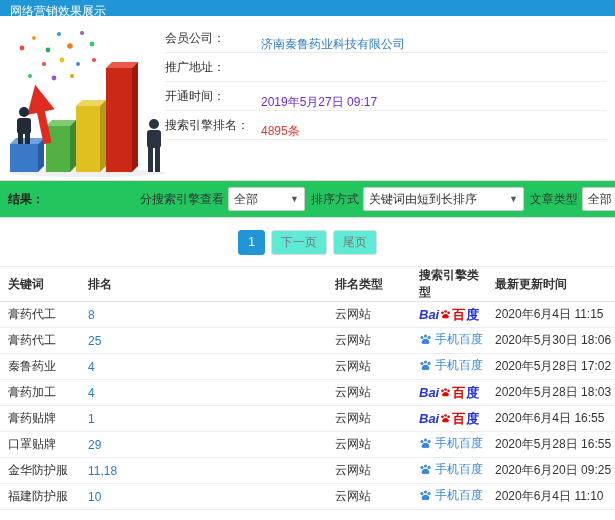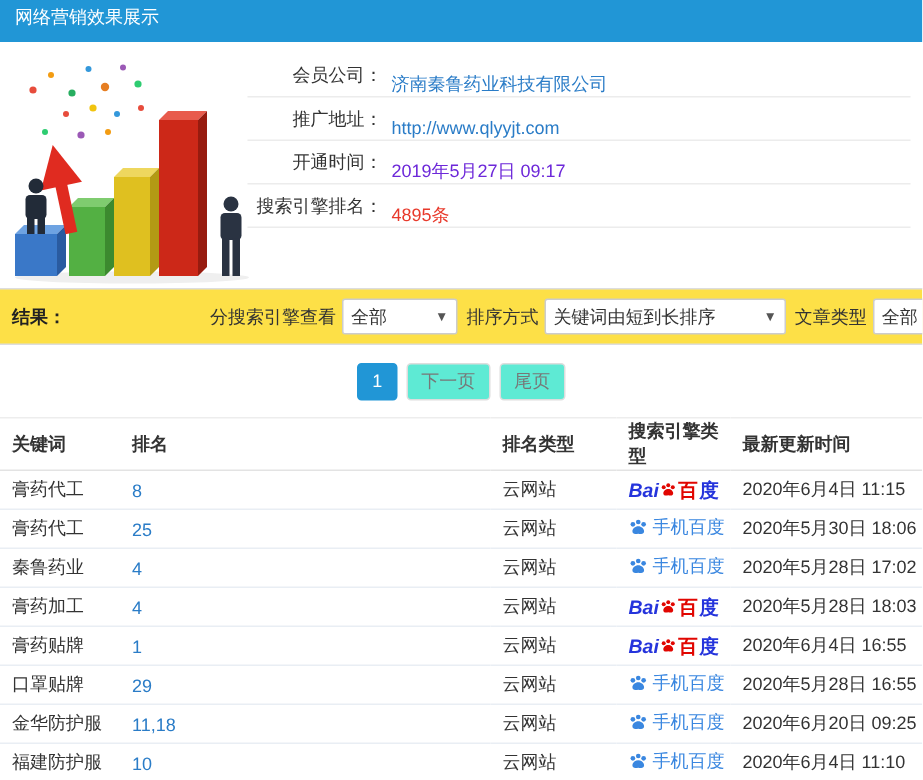--- a/index.html
+++ b/index.html
@@ -9,35 +9,35 @@
   *{box-sizing:border-box; margin:0; padding:0;}
   html,body{background:#fff;}
   body{
     width:615px; height:520px; overflow:hidden;
     font-family:"Liberation Sans","DejaVu Sans",sans-serif;
     font-size:12px; color:#333;
   }
   .page{width:615px; height:520px; overflow:hidden; background:#fff;}
 
   
-  .titlebar{height:28px; line-height:22px; background:var(--accent); color:#fff; padding:0 10px;}
+  .titlebar{height:16px; line-height:22px; background:var(--accent); color:#fff; padding:0 10px;}
 
   
   .top-section{position:relative; height:164px; background:#fff;}
   .illus{position:absolute; left:2px; top:6px; width:172px; height:156px;}
   .info-table{position:absolute; left:165px; right:8px; top:8px;}
   .info-row{display:flex; align-items:center; height:29px; border-bottom:1px solid #ececec;}
-  .info-label{display:inline-block; width:90px; text-align:right; color:#333; flex:0 0 90px;}
+  .info-label{display:inline-block; width:90px; color:#333; flex:0 0 90px;}
   .info-value{margin-left:6px;margin-top:12px;}
   a.info-link{color:var(--link); text-decoration:none; cursor:pointer;}
   .info-plain{color:#6d28d9;}
   .info-red{color:var(--highlight);}
 
   
-  .filter-bar{height:38px; background:#fde047; border-top:1px solid #ddd; border-bottom:1px solid #ddd;
+  .filter-bar{height:38px; background:#22c55e; border-top:1px solid #ddd; border-bottom:1px solid #ddd;
     display:flex; align-items:center; padding:0 8px;}
   .result-label{font-weight:bold; color:#222; width:132px; flex:0 0 132px;}
   .fgroup{display:flex; align-items:center; margin-right:6px;}
   .fgroup .flabel{margin-right:4px; color:#333; white-space:nowrap;}
   .select{display:inline-flex; align-items:center; justify-content:space-between;
     height:24px; background:#fff; border:1px solid #ccc; border-radius:2px;
     padding:0 5px; cursor:pointer; white-space:nowrap;gap:26px;}
   .select .caret{color:#555; font-size:9px; margin-left:6px;}
   .select-sm{min-width:46px;}
   .btn-submit{margin-left:auto; height:26px; padding:0 11px; background:var(--accent); color:#fff;
@@ -133,21 +133,20 @@
       </svg>
     </div>
 
     <div class="info-table">
       <div class="info-row">
         <span class="info-label">会员公司：</span>
         <a class="info-value info-link">济南秦鲁药业科技有限公司</a>
       </div>
       <div class="info-row">
         <span class="info-label">推广地址：</span>
-        <a class="info-value info-link">http://www.qlyyjt.com</a>
       </div>
       <div class="info-row">
         <span class="info-label">开通时间：</span>
         <span class="info-value info-plain">2019年5月27日 09:17</span>
       </div>
       <div class="info-row">
         <span class="info-label">搜索引擎排名：</span>
         <span class="info-value info-red">4895条</span>
       </div>
     </div>

